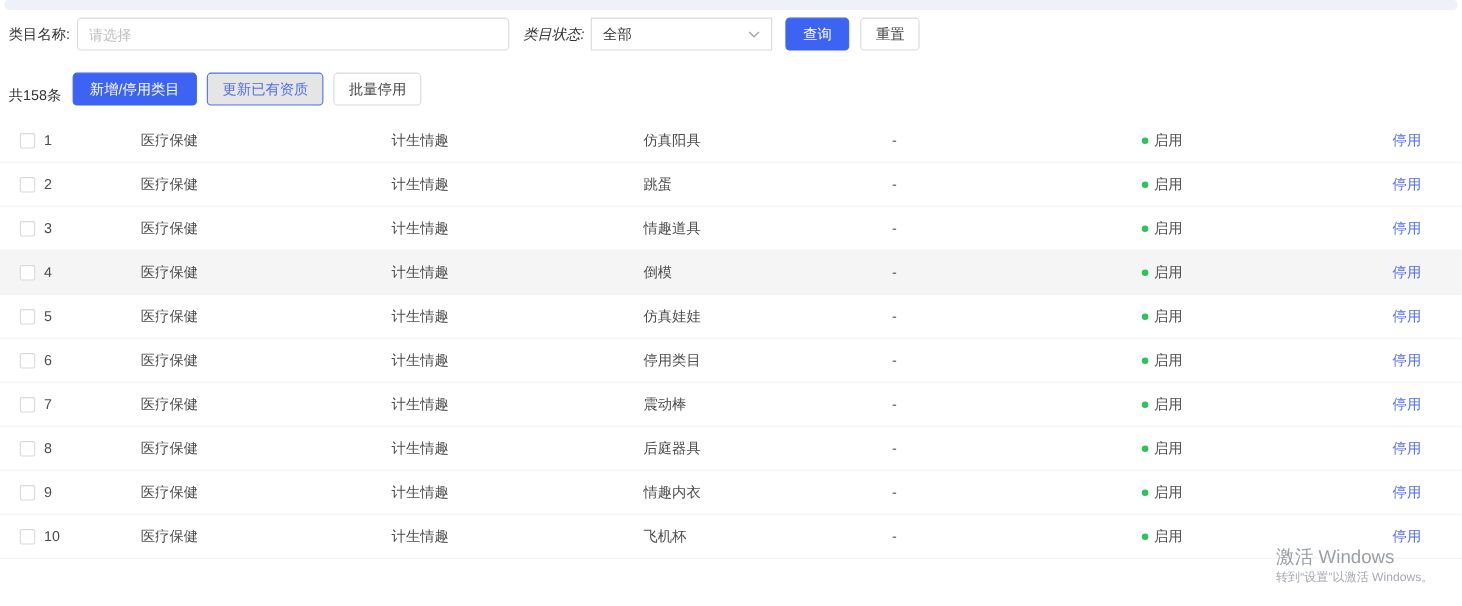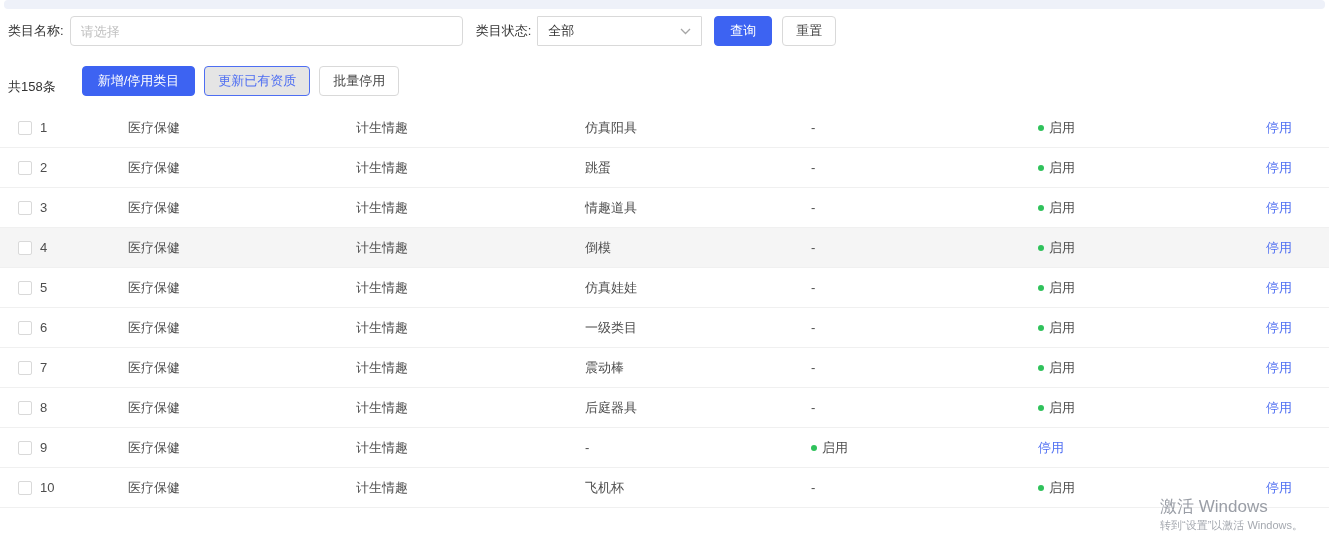--- a/index.html
+++ b/index.html
@@ -20,34 +20,34 @@
     position:absolute; top:22px; left:8px; height:18px;
     display:flex; align-items:center; font-size:13px;
   }
   .flabel { color:#333; margin-right:6px; white-space:nowrap; }
   .name-input {
     width:393px; height:30px; border:1px solid #d9d9d9; border-radius:4px;
     padding:0 10px; font-size:13px; color:#333; outline:none;
     font-family:inherit; background:#fff;
   }
   .name-input::placeholder { color:#bfbfbf; }
-  .status-label { margin-left:13px; }
+  .status-label { margin-left:13px;font-style:italic; }
   .select-box {
     width:165px; height:30px; border:1px solid #d9d9d9; border-radius:1px;
     display:flex; align-items:center; justify-content:space-between;
     padding:0 10px; background:#fff; cursor:pointer;
   }
   .select-value { color:#333; font-size:13px; }
   .chevron { display:flex; align-items:center; color:#a6a6a6; }
   .btn {
     height:30px; border-radius:4px; font-size:13px; cursor:pointer;
     display:inline-flex; align-items:center; justify-content:center;
     font-family:inherit; border:1px solid transparent; white-space:nowrap;
   }
-  .btn-primary { background:#3d63f2; color:#fff; padding:0 15px; border-color:#3d63f2;margin-left:16px; }
+  .btn-primary { background:#3d63f2; color:#fff; padding:0 15px; border-color:#3d63f2; }
   .btn-default { background:#fff; color:#444; padding:12px 13px; border-color:#d9d9d9; }
   .btn-outline-blue { background:#e5e5e5; color:#4e6ef2; padding:0 13px; border-color:#4e6ef2; }
   .search-btn { margin-left:12px; }
   .reset-btn { margin-left:10px; }
   
   .action-row {
     position:absolute; top:66px; left:8px; height:30px;
     display:flex; align-items:flex-end; font-size:13px;
   }
   .total-text { color:#333; margin-right:10px; }
@@ -208,21 +208,21 @@
       </div>
   </div>
 
   <div class="tr">
     <div class="td">
         <span class="cb"></span>
         <span class="seq">6</span>
       </div>
     <div class="td">医疗保健</div>
     <div class="td">计生情趣</div>
-    <div class="td">一级类目</div>
+    <div class="td">停用类目</div>
     <div class="td">-</div>
     <div class="td">
         <span class="dot"></span>
         <span>启用</span>
       </div>
     <div class="td">
         <a class="op-link">停用</a>
       </div>
   </div>
 
@@ -262,20 +262,21 @@
       </div>
   </div>
 
   <div class="tr">
     <div class="td">
         <span class="cb"></span>
         <span class="seq">9</span>
       </div>
     <div class="td">医疗保健</div>
     <div class="td">计生情趣</div>
+    <div class="td">情趣内衣</div>
     <div class="td">-</div>
     <div class="td">
         <span class="dot"></span>
         <span>启用</span>
       </div>
     <div class="td">
         <a class="op-link">停用</a>
       </div>
   </div>
 

